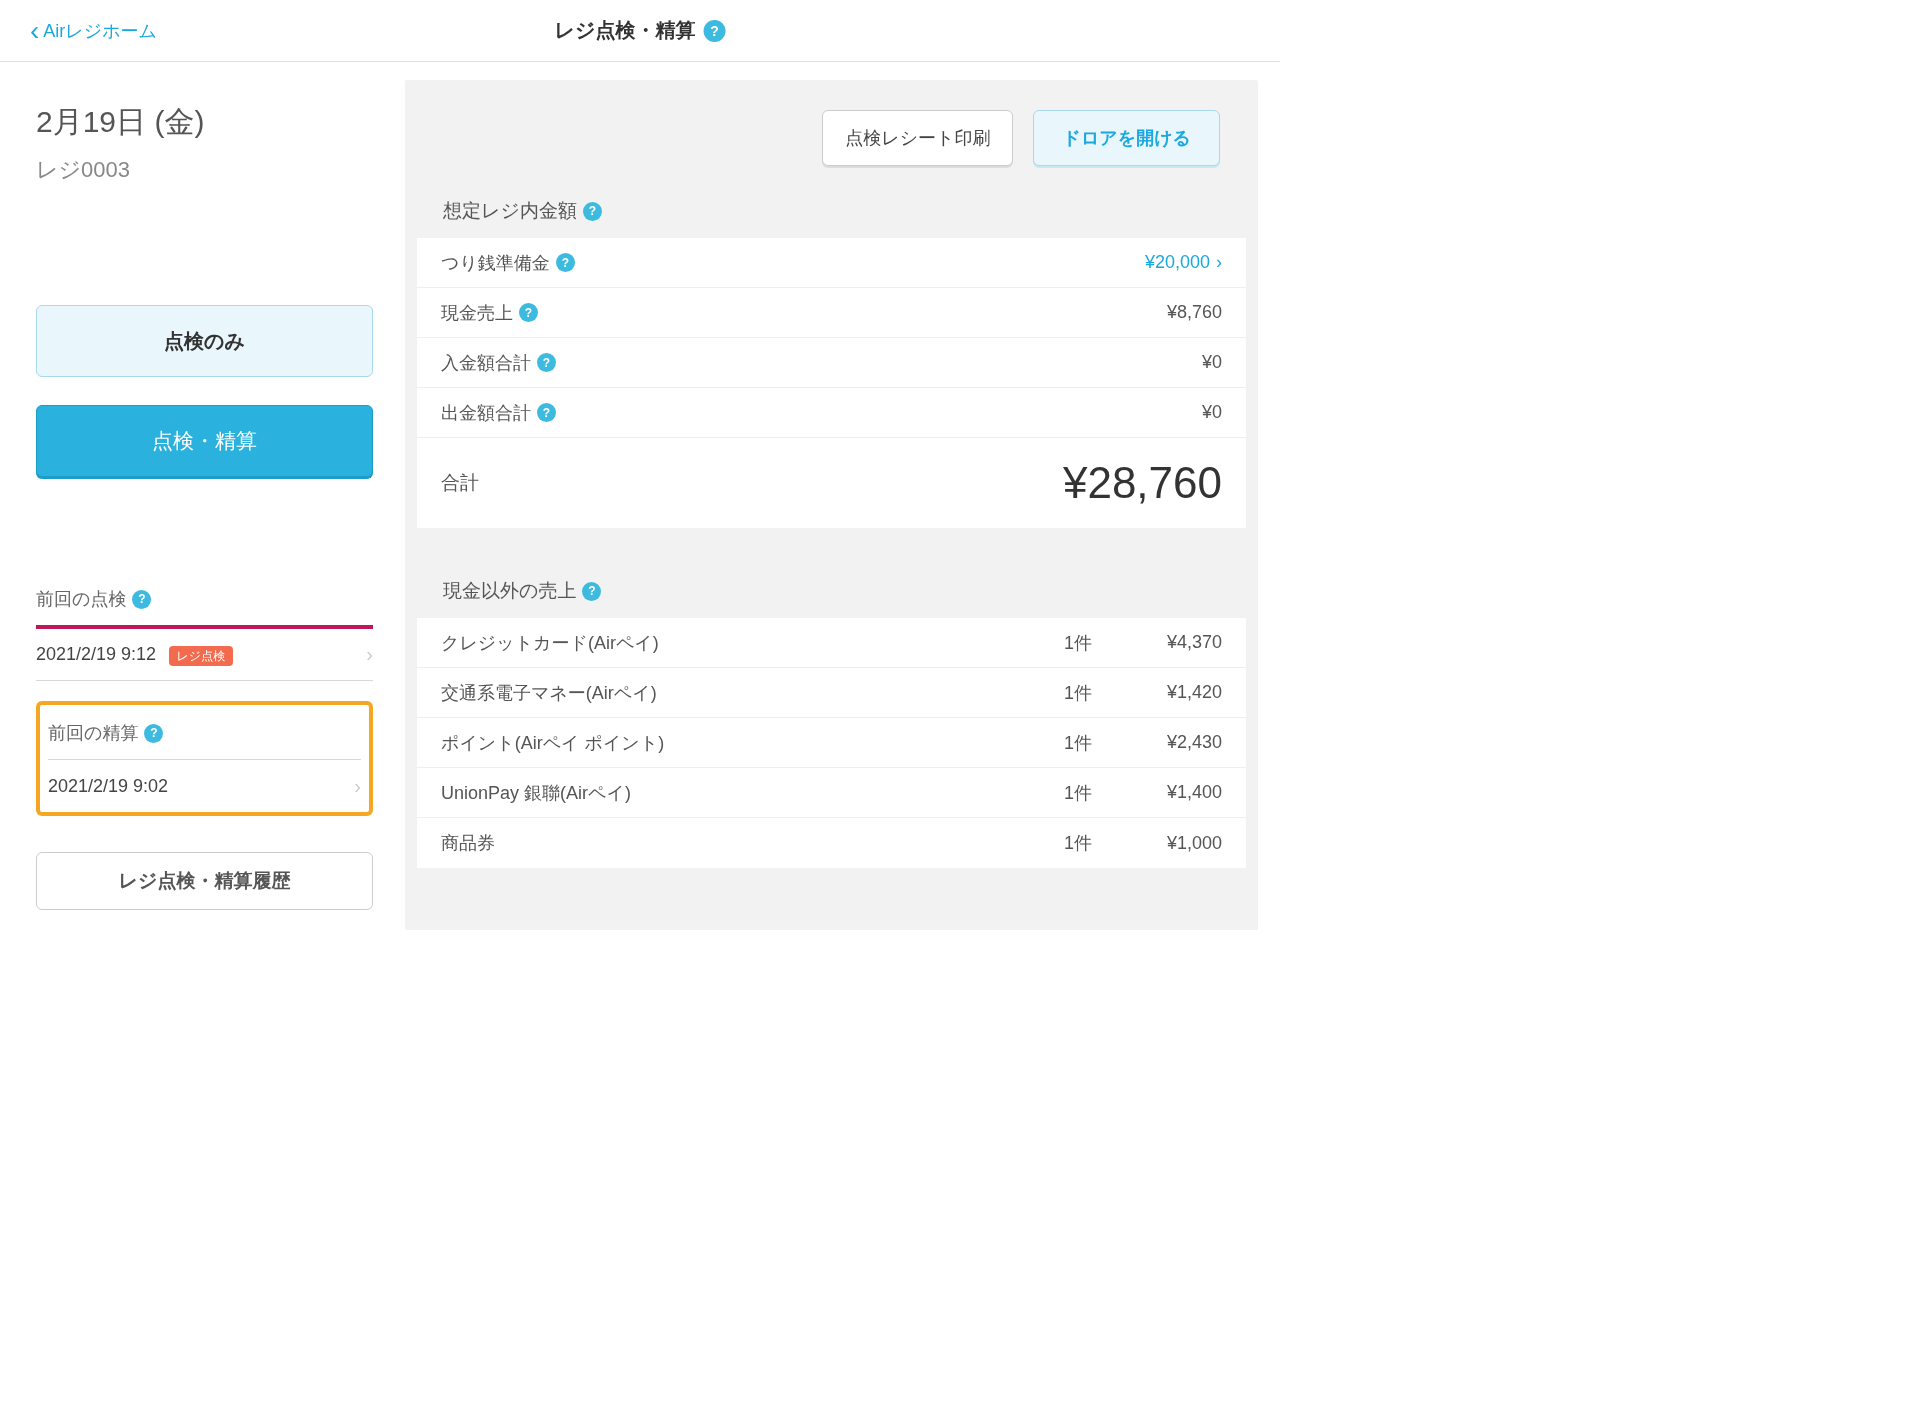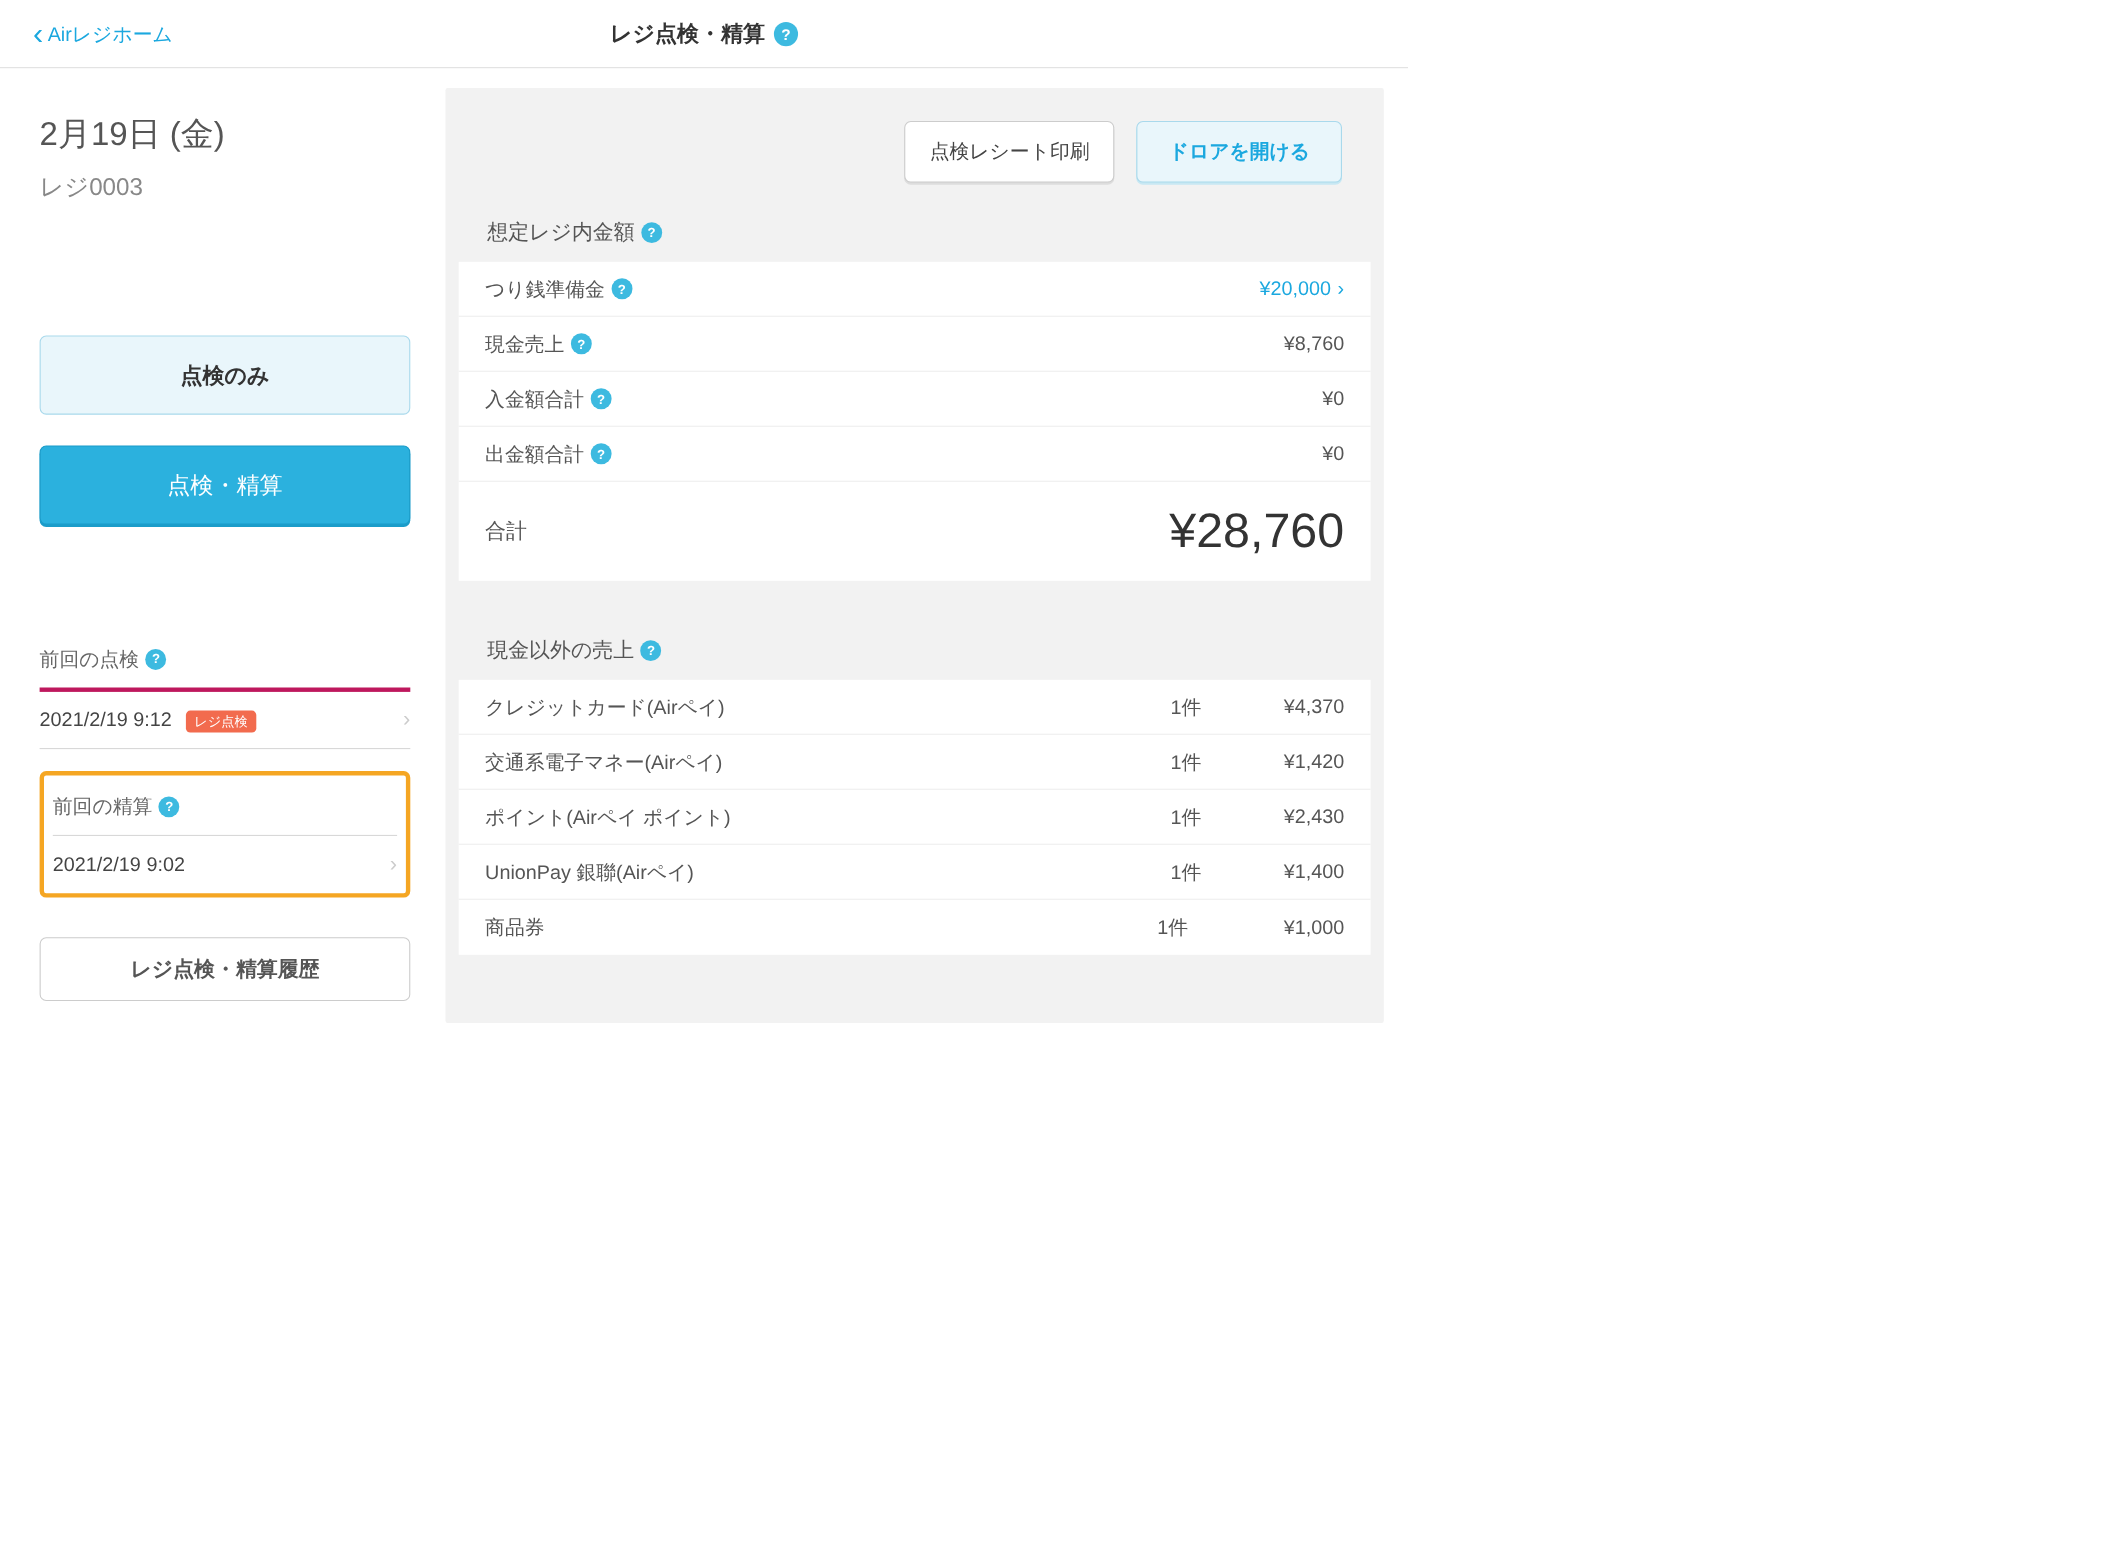--- a/index.html
+++ b/index.html
@@ -278,21 +278,20 @@
     }
     .data-row-3col {
       display: flex;
       align-items: center;
       height: 50px;
       padding: 0 24px;
       border-bottom: 1px solid #eee;
     }
     .data-row-3col:last-child {
       border-bottom: none;
-      gap: 12px;
     }
     .col-name {
       flex: 1;
       font-size: 18px;
       color: #555;
     }
     .col-count {
       width: 80px;
       text-align: right;
       font-size: 18px;

